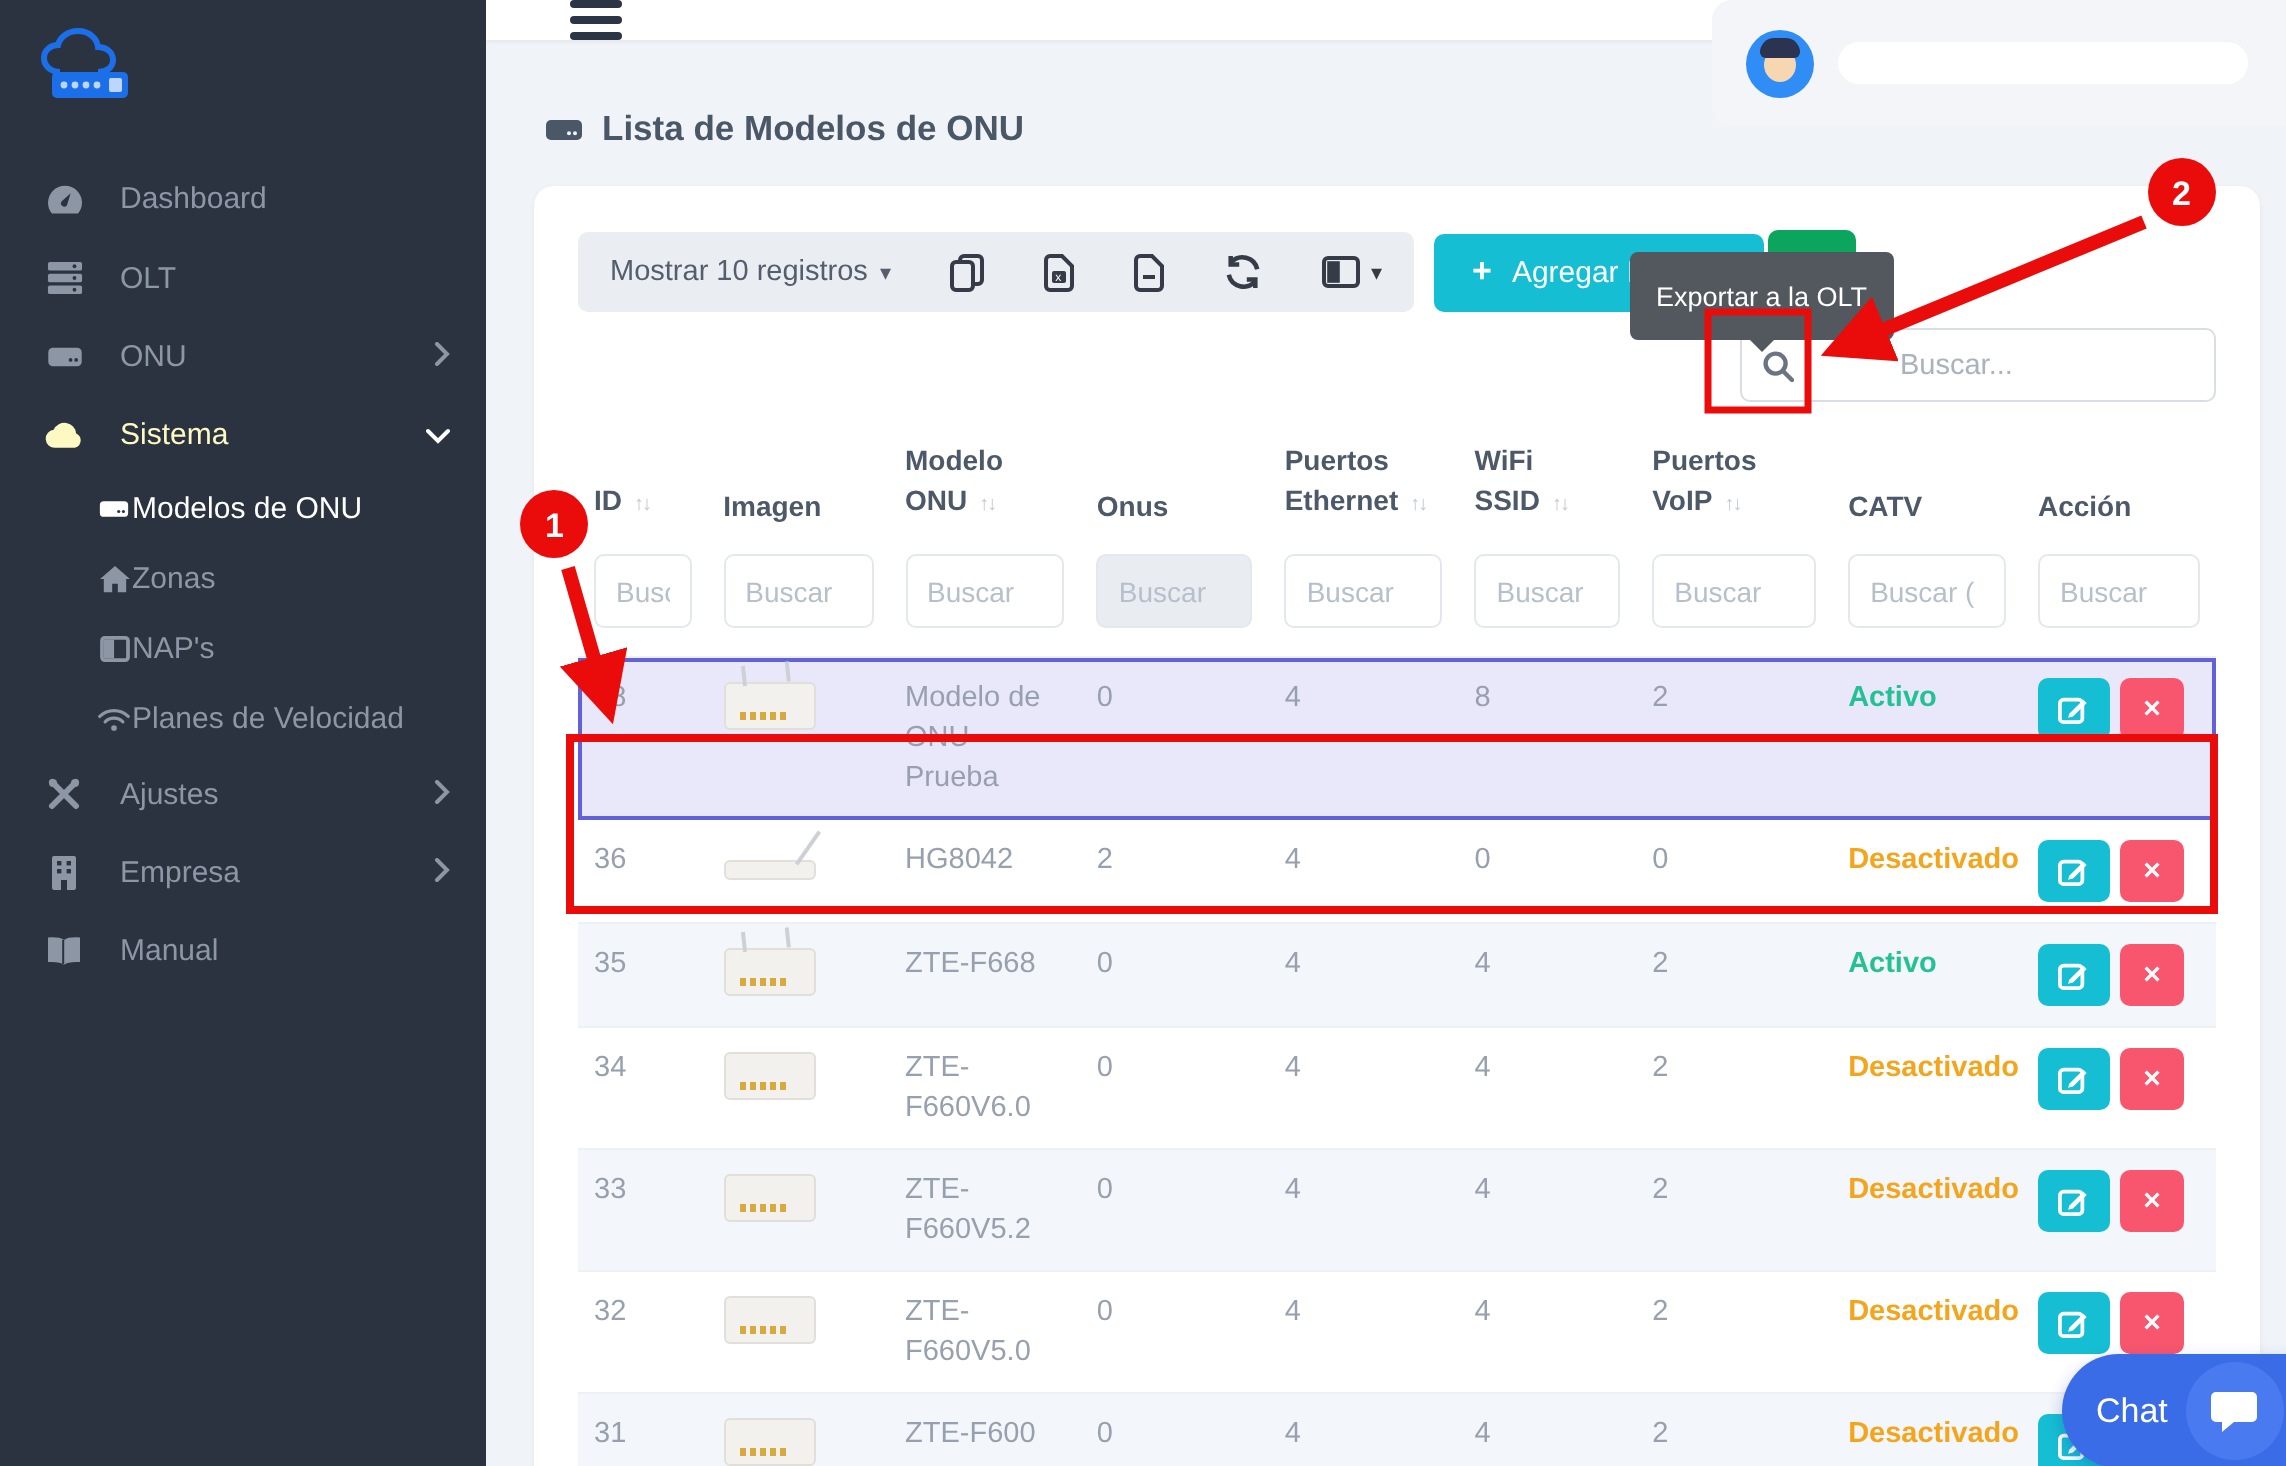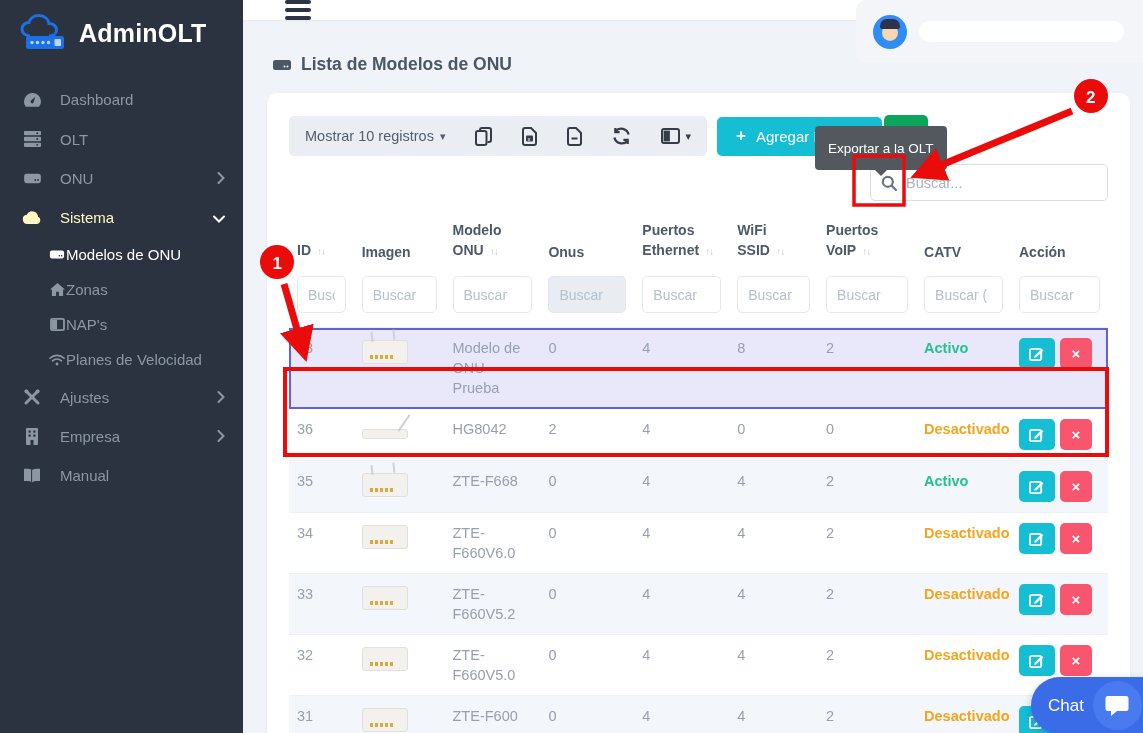--- a/index.html
+++ b/index.html
@@ -58,21 +58,21 @@
   .btn-add { margin-left:10px; height:39px; border:none; background:#16bed4; color:#fff;
     border-radius:5px; font-size:15px; padding:0 19px; display:flex; align-items:center; gap:10px;
     cursor:pointer; font-family:inherit; }
   .btn-add .plus { font-size:17px; font-weight:bold; }
   .btn-export { margin-left:2px; width:44px; height:42px; border:none; background:#0ba55e;
     border-radius:5px; display:flex; align-items:center; justify-content:center; cursor:pointer; }
   .search-row { display:flex; justify-content:flex-end; margin-top:7px; }
   .search-box { width:238px; height:37px; border:1px solid #d9dee5; border-radius:5px; background:#fff;
     display:flex; align-items:center; padding:0 10px; gap:9px; }
   .search-box input { border:none; outline:none; flex:1; font-size:14.5px; color:#0c4a6e;
-    font-family:inherit; background:transparent; }
+    font-family:inherit; background:transparent;margin-left:44px; }
   .search-box input::placeholder { color:#a9b2bd; }
   .search-box .s-ico { color:#6b7482; display:flex; }
 
   
   .tablewrap { margin-top:15px; }
   table { width:100%; border-collapse:collapse; table-layout:fixed; }
   col.c-id{width:64px} col.c-img{width:90px} col.c-model{width:95px} col.c-onus{width:93px}
   col.c-eth{width:94px} col.c-wifi{width:88px} col.c-voip{width:97px} col.c-catv{width:94px}
   col.c-acc{width:96px}
   thead th { text-align:left; vertical-align:bottom; font-size:14px; color:#4d5968;
@@ -138,21 +138,20 @@
         <svg width="52" height="38" viewBox="0 0 52 38" fill="none">
           <path d="M12 22c-4 0-8-2.5-8-7 0-4 3.5-6.5 7-6.5C12 4.5 16 1.5 21 1.5c6 0 9.5 4 10 8 4 0 7.5 2.5 7.5 6.5S35 22 31 22" stroke="#1b6fe8" stroke-width="3" fill="none"></path>
           <rect x="8" y="22" width="38" height="13" rx="2.5" fill="#1b6fe8"></rect>
           <circle cx="14" cy="28.5" r="1.7" fill="#bcd6ff"></circle>
             <circle cx="19.5" cy="28.5" r="1.7" fill="#bcd6ff"></circle>
           <circle cx="25" cy="28.5" r="1.7" fill="#bcd6ff"></circle>
             <circle cx="30.5" cy="28.5" r="1.7" fill="#bcd6ff"></circle>
           <rect x="36.5" y="25" width="6.5" height="7" rx="1" fill="#bcd6ff"></rect>
         </svg>
       </span>
-      <span class="brand-text">AdminOLT</span>
     </div>
     <nav class="nav">
       <div class="nav-item">
         <span class="nav-ico">
           <svg width="19" height="17" viewBox="0 0 20 18" fill="currentColor">
               <path d="M10 2a9 9 0 0 0-9 9c0 2.2.8 4.2 2.1 5.7h13.8A8.96 8.96 0 0 0 19 11a9 9 0 0 0-9-9zm1 10.5a1.8 1.8 0 0 1-2.6-2.5L13 6l-2 6.5z"></path>
             </svg>
         </span>
         <span>Dashboard</span>
       </div>

